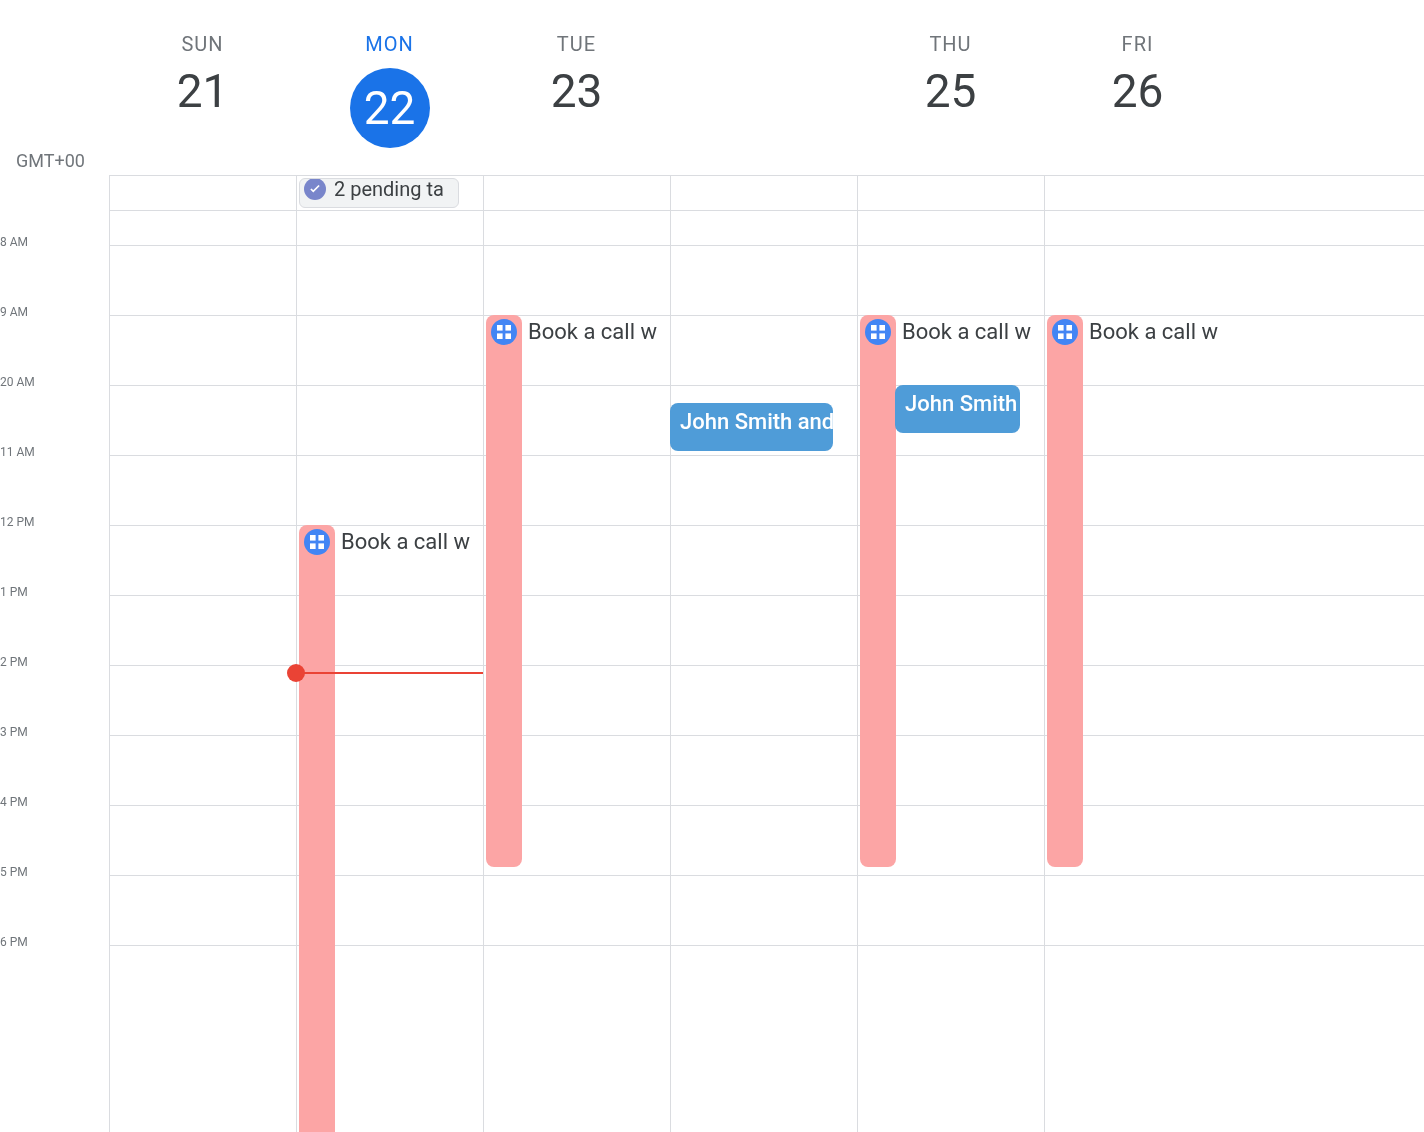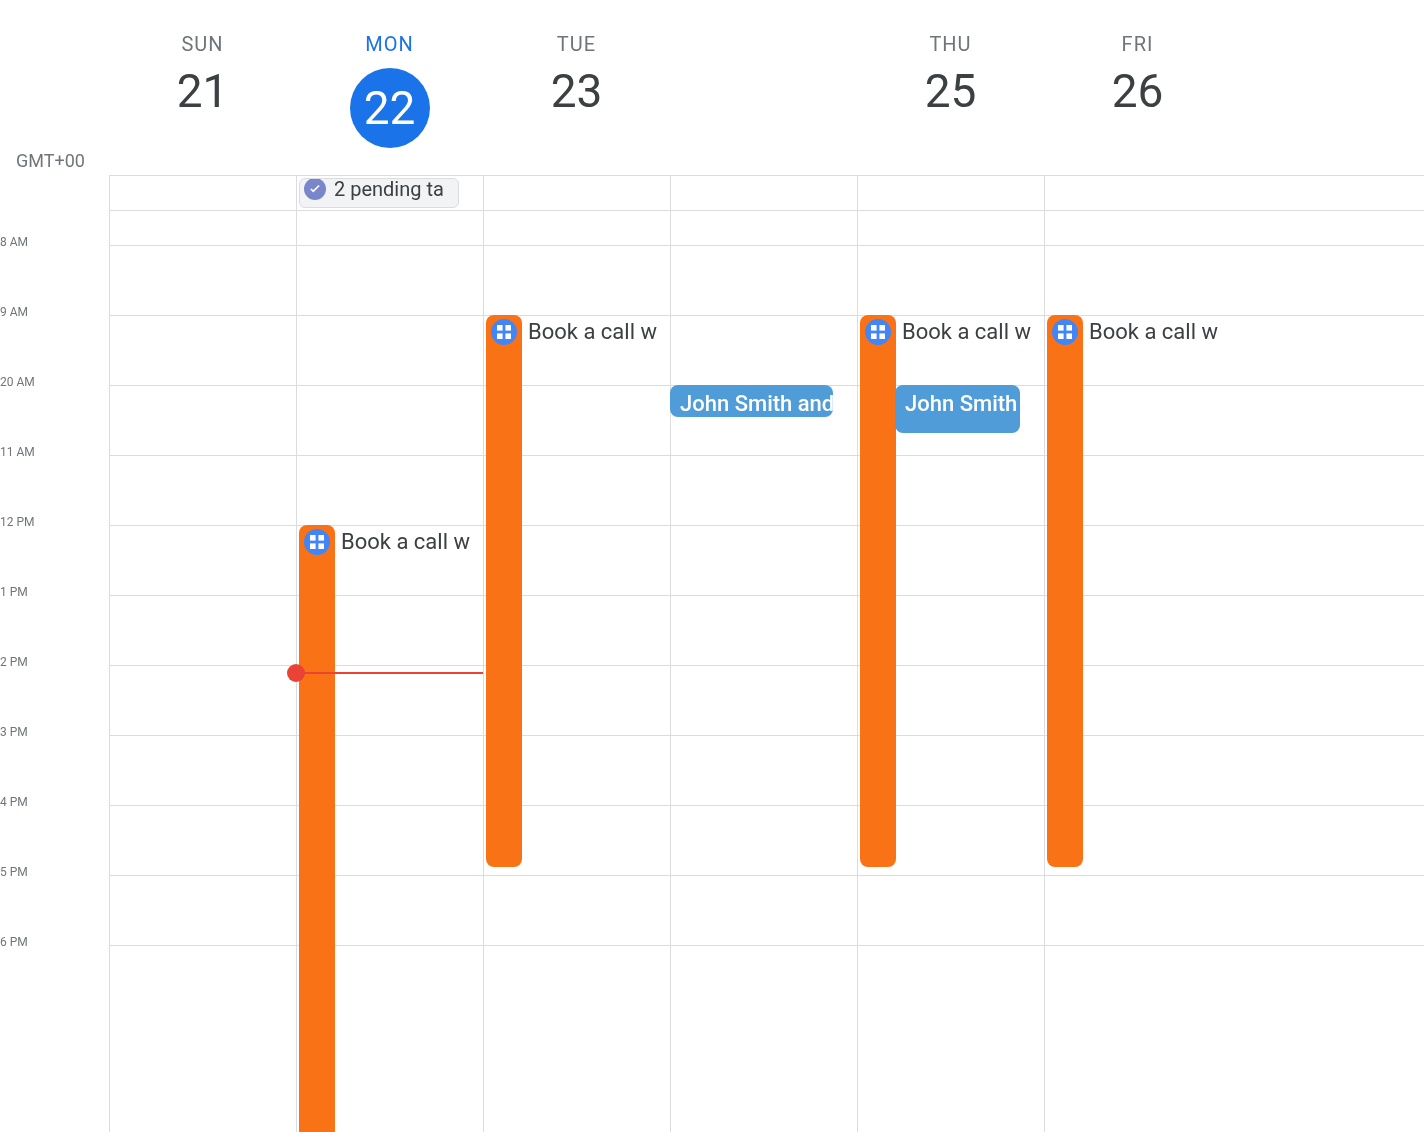--- a/index.html
+++ b/index.html
@@ -134,21 +134,21 @@
   background: #7986cb;
   margin-right: 8px;
   display: inline-flex;
   align-items: center;
   justify-content: center;
   flex-shrink: 0;
 }
 .event-slot {
   position: absolute;
   width: 36px;
-  background: #f97316;
+  background: #fca5a5;
   border-radius: 8px;
 }
 .event-slot .slot-icon {
   position: absolute;
   top: 4px;
   left: 5px;
   width: 26px;
   height: 26px;
   border-radius: 50%;
   background: #4285f4;
@@ -327,21 +327,21 @@
         <svg width="14" height="14" viewBox="0 0 10 10" fill="#fff">
             <rect x="0" y="0" width="4" height="4"></rect>
             <rect x="6" y="0" width="4" height="4"></rect>
             <rect x="0" y="6" width="4" height="4"></rect>
             <rect x="6" y="6" width="4" height="4"></rect>
           </svg>
       </span>
       <span class="slot-label">Book a call w</span>
     </div>
 
-    <div class="event-block" style="left:670px; top:210px; width:163px; height:32px">
+    <div class="event-block" style="left:670px; top:228px; width:163px; height:48px">
       <span>John Smith and</span>
     </div>
 
     <div class="event-block" style="left:895px; top:210px; width:125px; height:48px">
       <span>John Smith a</span>
     </div>
 
     <div class="now-line" style="left:296px; width:187px; top:497px"></div>
     <div class="now-dot" style="left:296px; top:498px"></div>
 

